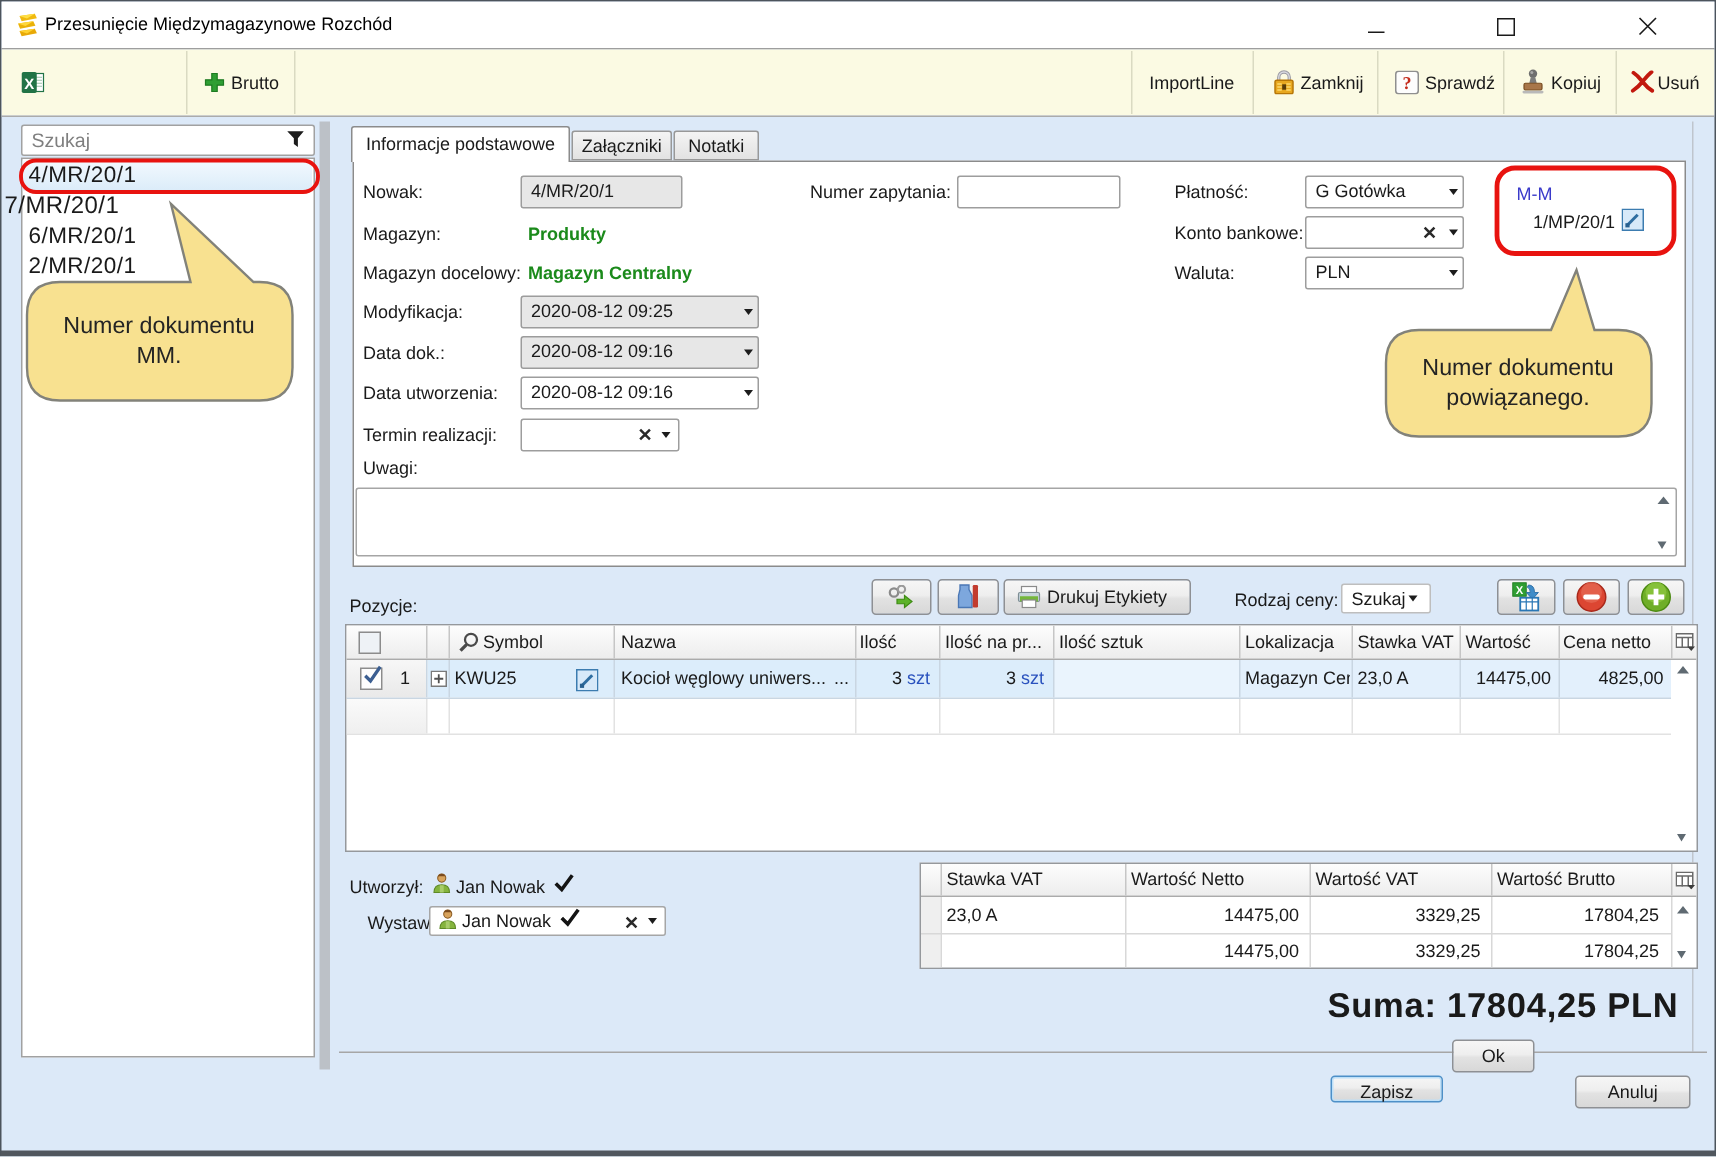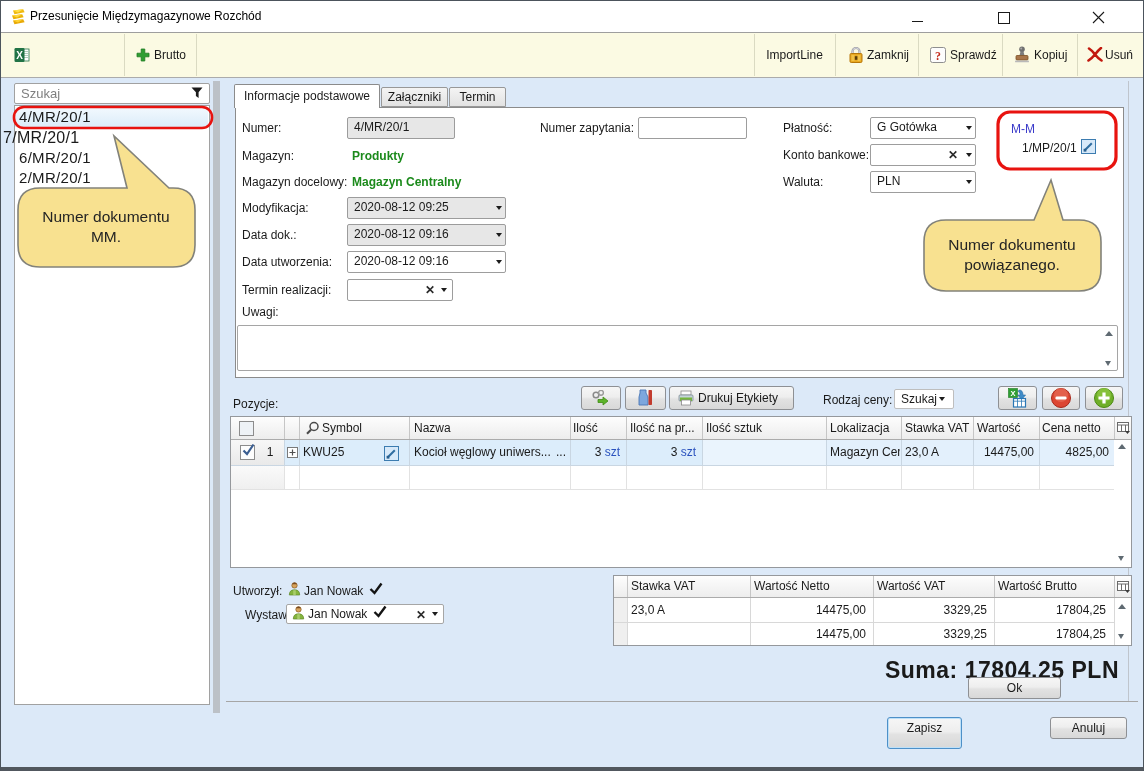--- a/index.html
+++ b/index.html
@@ -101,25 +101,25 @@
 <div class="abs" style="left:13px;top:104px;width:196px;height:600px;background:#fff;border:1px solid #a1a1a1;box-sizing:border-box"></div>
 <div class="abs" style="left:14px;top:106px;width:193px;height:20px;background:linear-gradient(180deg,#f3f9fe,#dbecf9)"></div>
 <div class="abs" style="left:18px;top:106px;height:20px;line-height:20px;font-size:15px;letter-spacing:0.3px">4/MR/20/1</div>
 <div class="abs" style="left:2px;top:127px;height:20px;line-height:20px;font-size:16px;letter-spacing:0.3px">7/MR/20/1</div>
 <div class="abs" style="left:18px;top:147px;height:20px;line-height:20px;font-size:15px;letter-spacing:0.3px">6/MR/20/1</div>
 <div class="abs" style="left:18px;top:167px;height:20px;line-height:20px;font-size:15px;letter-spacing:0.3px">2/MR/20/1</div>
 
 <div class="abs" style="left:212px;top:80px;width:7px;height:632px;background:#bcc1c7"></div>
 
 <div class="abs" style="left:380px;top:86px;width:67px;height:20px;background:linear-gradient(180deg,#f4f4f4,#e2e2e2);border:1px solid #989898;border-radius:2px 2px 0 0;box-sizing:border-box;text-align:center;line-height:19px">Załączniki</div>
-<div class="abs" style="left:448px;top:86px;width:57px;height:20px;background:linear-gradient(180deg,#f4f4f4,#e2e2e2);border:1px solid #989898;border-radius:2px 2px 0 0;box-sizing:border-box;text-align:center;line-height:19px">Termin</div>
+<div class="abs" style="left:448px;top:86px;width:57px;height:20px;background:linear-gradient(180deg,#f4f4f4,#e2e2e2);border:1px solid #989898;border-radius:2px 2px 0 0;box-sizing:border-box;text-align:center;line-height:19px">Notatki</div>
 <div class="abs" style="left:234px;top:106px;width:889px;height:271px;background:#fff;border:1px solid #8b8b8b;box-sizing:border-box"></div>
 <div class="abs" style="left:233px;top:83px;width:146px;height:24px;background:#fff;border:1px solid #8b8b8b;border-bottom:none;border-radius:2px 2px 0 0;box-sizing:border-box;text-align:center;line-height:23px">Informacje podstawowe</div>
 
-<div class="lbl" style="left:241px;top:117px">Numer:</div>
+<div class="lbl" style="left:241px;top:117px">Nowak:</div>
 <div class="fld gray" style="left:346px;top:116px;width:108px;height:22px">4/MR/20/1</div>
 <div class="lbl" style="left:241px;top:145px">Magazyn:</div>
 <div class="grn" style="left:351px;top:145px">Produkty</div>
 <div class="lbl" style="left:241px;top:171px">Magazyn docelowy:</div>
 <div class="grn" style="left:351px;top:171px">Magazyn Centralny</div>
 <div class="lbl" style="left:241px;top:197px">Modyfikacja:</div>
 <div class="fld gray" style="left:346px;top:196px;width:159px;height:22px">2020-08-12 09:25</div>
 <div class="dar" style="left:495px;top:205px"></div>
 <div class="lbl" style="left:241px;top:224px">Data dok.:</div>
 <div class="fld gray" style="left:346px;top:223px;width:159px;height:22px">2020-08-12 09:16</div>
@@ -350,22 +350,22 @@
  <div class="abs" style="left:259px;top:22px;width:1px;height:47px;background:#d8d8d8"></div>
  <div class="abs" style="left:380px;top:22px;width:1px;height:47px;background:#d8d8d8"></div>
  <div class="abs" style="left:500px;top:22px;width:1px;height:47px;background:#d8d8d8"></div>
  <div class="dar" style="left:504px;top:28px;border-top:none;border-bottom:5px solid #5f6a72;border-left:4px solid transparent;border-right:4px solid transparent"></div>
  <div class="dar" style="left:504px;top:58px;border-top:5px solid #5f6a72"></div>
 </div>
 
 <div class="abs" style="left:860px;top:656px;width:258px;text-align:right;font-size:23px;font-weight:bold;letter-spacing:0.5px;white-space:nowrap">Suma: 17804,25 PLN</div>
 
 <div class="abs" style="left:225px;top:700px;width:912px;height:1px;background:#a6a6a6"></div>
-<div class="btn" style="left:886px;top:716px;width:75px;height:32px;line-height:20px;border-color:#4d90c8;box-shadow:inset 0 0 0 1px #bee0f8">Zapisz</div>
-<div class="btn" style="left:967px;top:676px;width:93px;height:22px;line-height:20px">Ok</div>
+<div class="btn" style="left:886px;top:716px;width:75px;height:18px;line-height:20px;border-color:#4d90c8;box-shadow:inset 0 0 0 1px #bee0f8">Zapisz</div>
+<div class="btn" style="left:967px;top:692px;width:55px;height:22px;line-height:20px">Ok</div>
 <div class="btn" style="left:1049px;top:716px;width:77px;height:22px;line-height:20px">Anuluj</div>
 
 <svg class="abs" style="left:0;top:0;pointer-events:none" width="1144" height="771" viewBox="0 0 1144 771">
  <rect x="13" y="106" width="198" height="21" rx="10" fill="none" stroke="#e8130f" stroke-width="2.6"></rect>
  <rect x="997" y="111" width="118" height="57" rx="12" fill="none" stroke="#e8130f" stroke-width="3.2"></rect>
  <path d="M39,187 L126,187 L113,135 L168,187 L172,187 Q194,187 194,209 L194,244 Q194,266 172,266 L39,266 Q17,266 17,244 L17,209 Q17,187 39,187 Z" fill="#f8e190" stroke="#82827a" stroke-width="1.6"></path>
  <text x="105" y="221" font-size="15.5" text-anchor="middle" fill="#242424" font-family="Liberation Sans">Numer dokumentu</text>
  <text x="105" y="241" font-size="15.5" text-anchor="middle" fill="#242424" font-family="Liberation Sans">MM.</text>
  <path d="M945,219 L1033,219 L1050,179 L1062,219 L1078,219 Q1100,219 1100,241 L1100,268 Q1100,290 1078,290 L945,290 Q923,290 923,268 L923,241 Q923,219 945,219 Z" fill="#f8e190" stroke="#82827a" stroke-width="1.6"></path>
  <text x="1011" y="249" font-size="15.5" text-anchor="middle" fill="#242424" font-family="Liberation Sans">Numer dokumentu</text>

